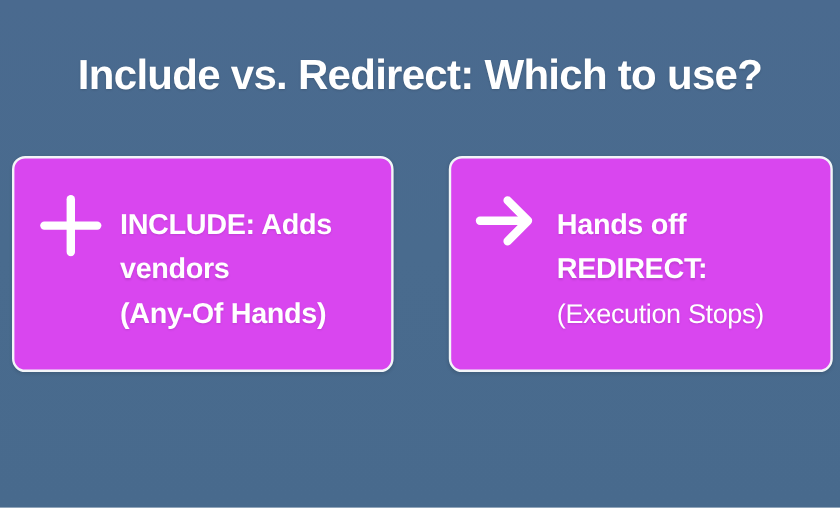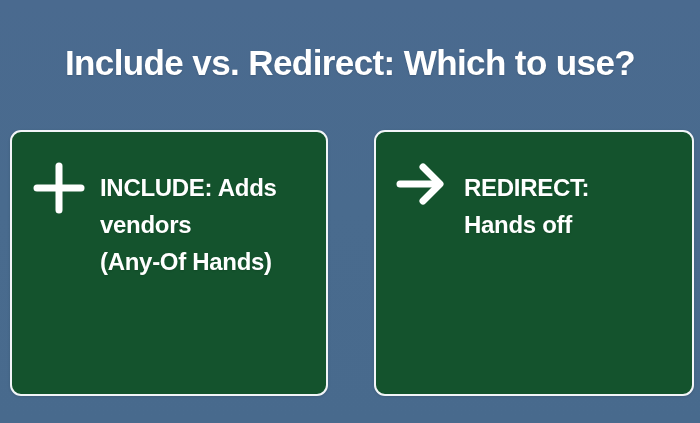--- a/index.html
+++ b/index.html
@@ -25,25 +25,25 @@
       font-size: 35px;
       font-weight: bold;
       letter-spacing: -0.6px;
       line-height: 46px;
       color: #ffffff;
       text-shadow: 0 1px 2px rgba(0,0,0,0.15);
     }
     .card {
       position: absolute;
       top: 130px;
-      height: 266px;
+      height: 180px;
       box-sizing: border-box;
       border: 2px solid #f2f5f8;
       border-radius: 11px;
-      background: #14532d;
+      background: #d946ef;
       box-shadow: 0 1px 3px rgba(0,0,0,0.12);
       padding-left: 38px;
     }
     .card.include { left: 10px; width: 318px; }
     .card.redirect { left: 374px; width: 320px; }
     .icon {
       position: absolute;
     }
     .card.include .icon { left: 21px; top: 30px; width: 52px; height: 52px; }
     .card.redirect .icon { left: 19px; top: 30px; width: 50px; height: 44px; }
@@ -81,16 +81,17 @@
 </div>
 
 <div class="card redirect">
   <span class="icon">
     <svg width="50" height="44" viewBox="0 0 50 44">
       <line x1="5" y1="22" x2="44" y2="22" stroke="#ffffff" stroke-width="7" stroke-linecap="round"></line>
       <polyline points="28,5 45,22 28,39" fill="none" stroke="#ffffff" stroke-width="7" stroke-linecap="round" stroke-linejoin="round"></polyline>
     </svg>
   </span>
   <div class="text">
+    <span class="line">Hands off</span>
     <span class="line">REDIRECT:</span>
-    <span class="line">Hands off</span>
+    <span class="line light">(Execution Stops)</span>
   </div>
 </div>
 
 </body></html>

